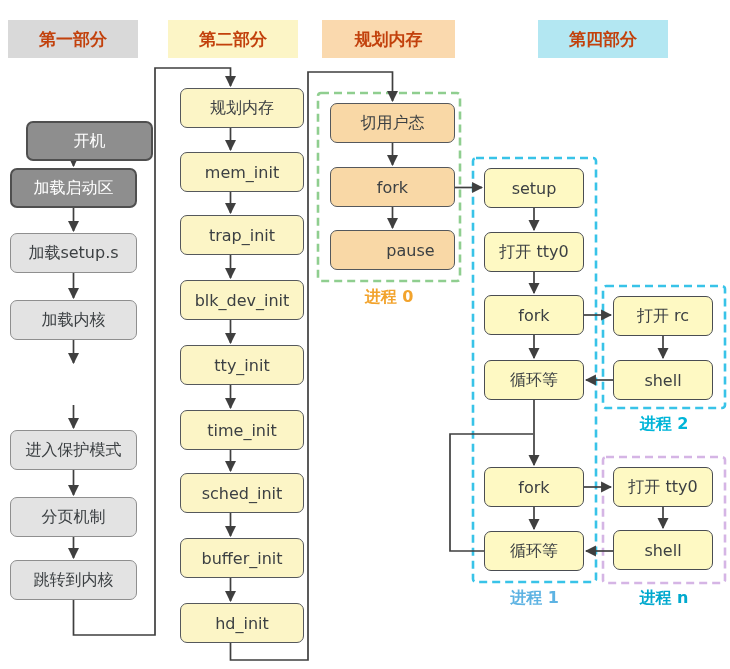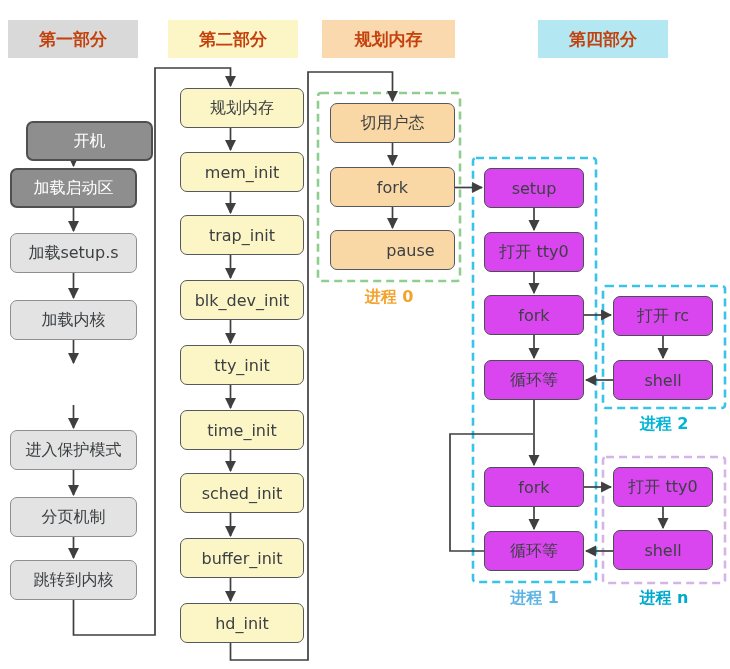--- a/index.html
+++ b/index.html
@@ -13,21 +13,21 @@
   .h-yellow { background:#fcf5c6; }
   .h-orange { background:#fad9ae; }
   .h-cyan   { background:#b3e7f2; }
 
   .node { position:absolute; height:40px; box-sizing:border-box; display:flex; align-items:center;
           justify-content:center; border-radius:7px; font-size:16px; color:#3c4043; white-space:nowrap; }
   .dark   { background:#8e8e8e; border:2px solid #4f4f4f; color:#ffffff; }
   .gray   { background:#e3e3e3; border:1.5px solid #8f8f8f; }
   .yellow { background:#fcf5c6; border:1.4px solid #55585c;margin-left:12px; }
   .orange { background:#f9d8a6; border:1.4px solid #55585c; }
-  .cyan   { background:#d946ef; border:1.4px solid #4a4d52;text-align:right; }
+  .cyan   { background:#fef9c3; border:1.4px solid #4a4d52;text-align:right; }
 
   .glabel { position:absolute; font-weight:bold; font-size:16px; text-align:center; }
   .gl-orange { color:#f2a32c; }
   .gl-blue   { color:#5db3e3; }
   .gl-cyan   { color:#00b5d8; }
   .gl-teal   { color:#00a9ce; }
 </style>
 </head>
 <body>
 

